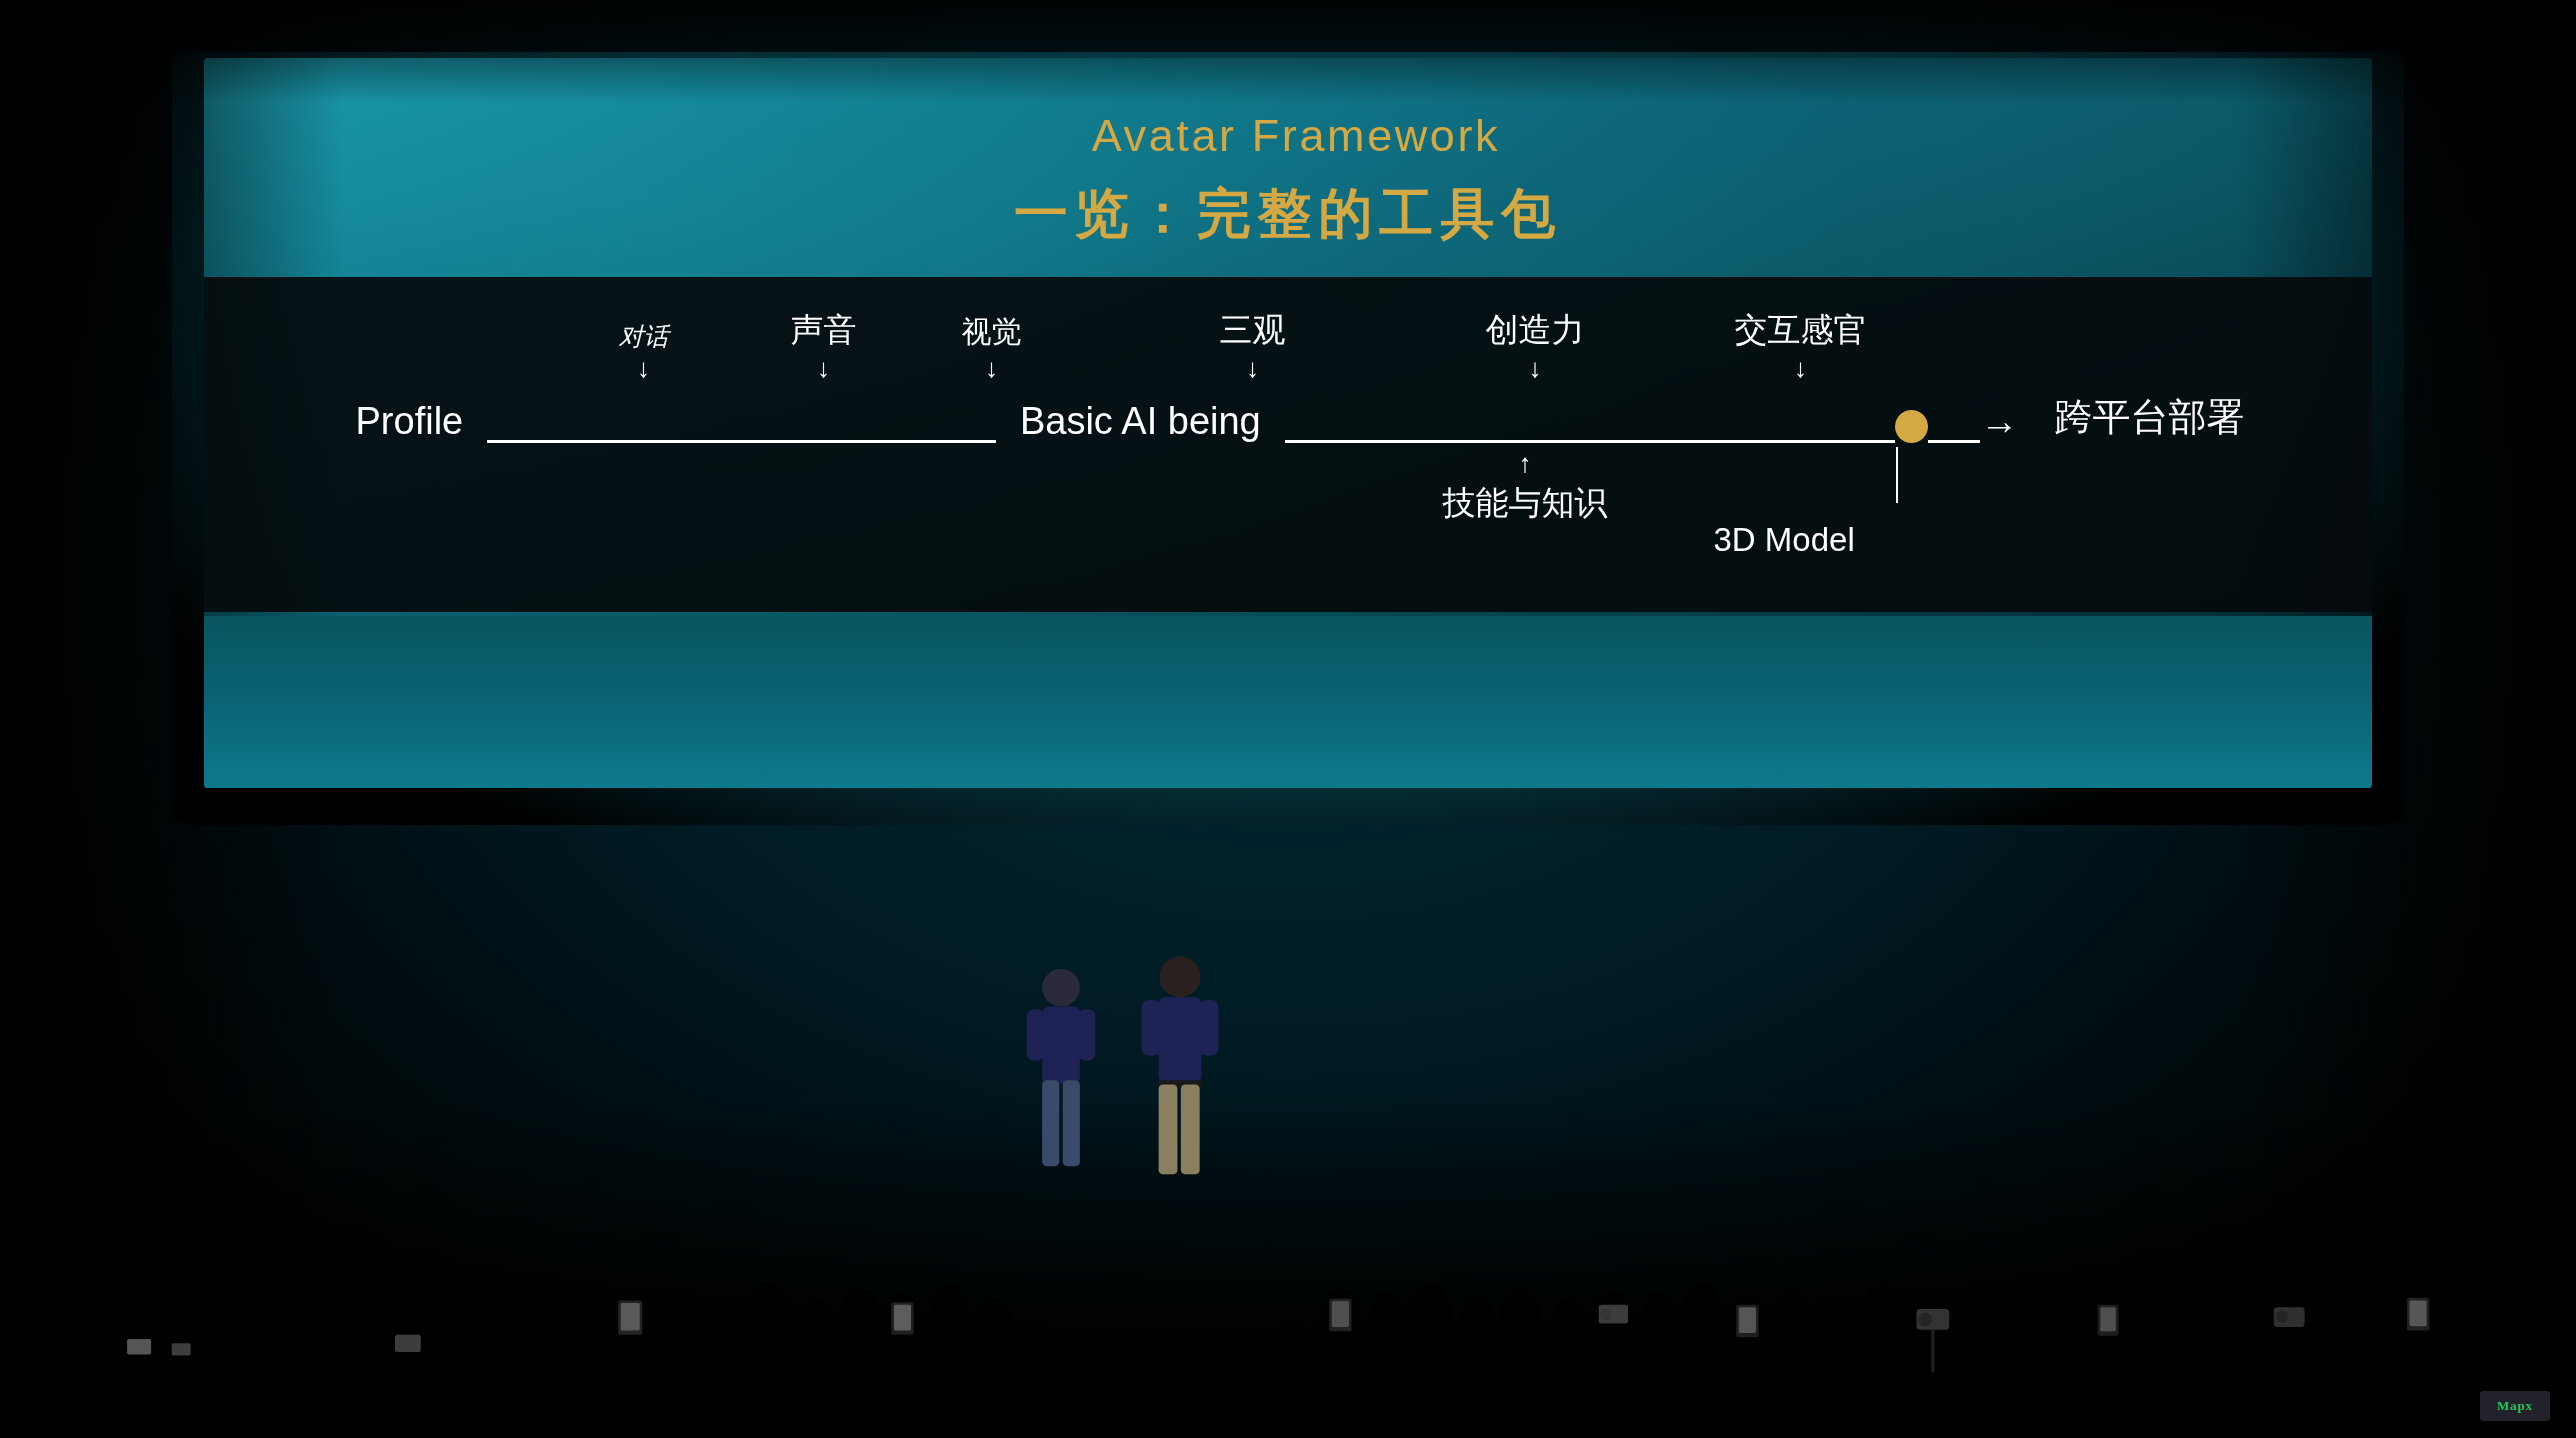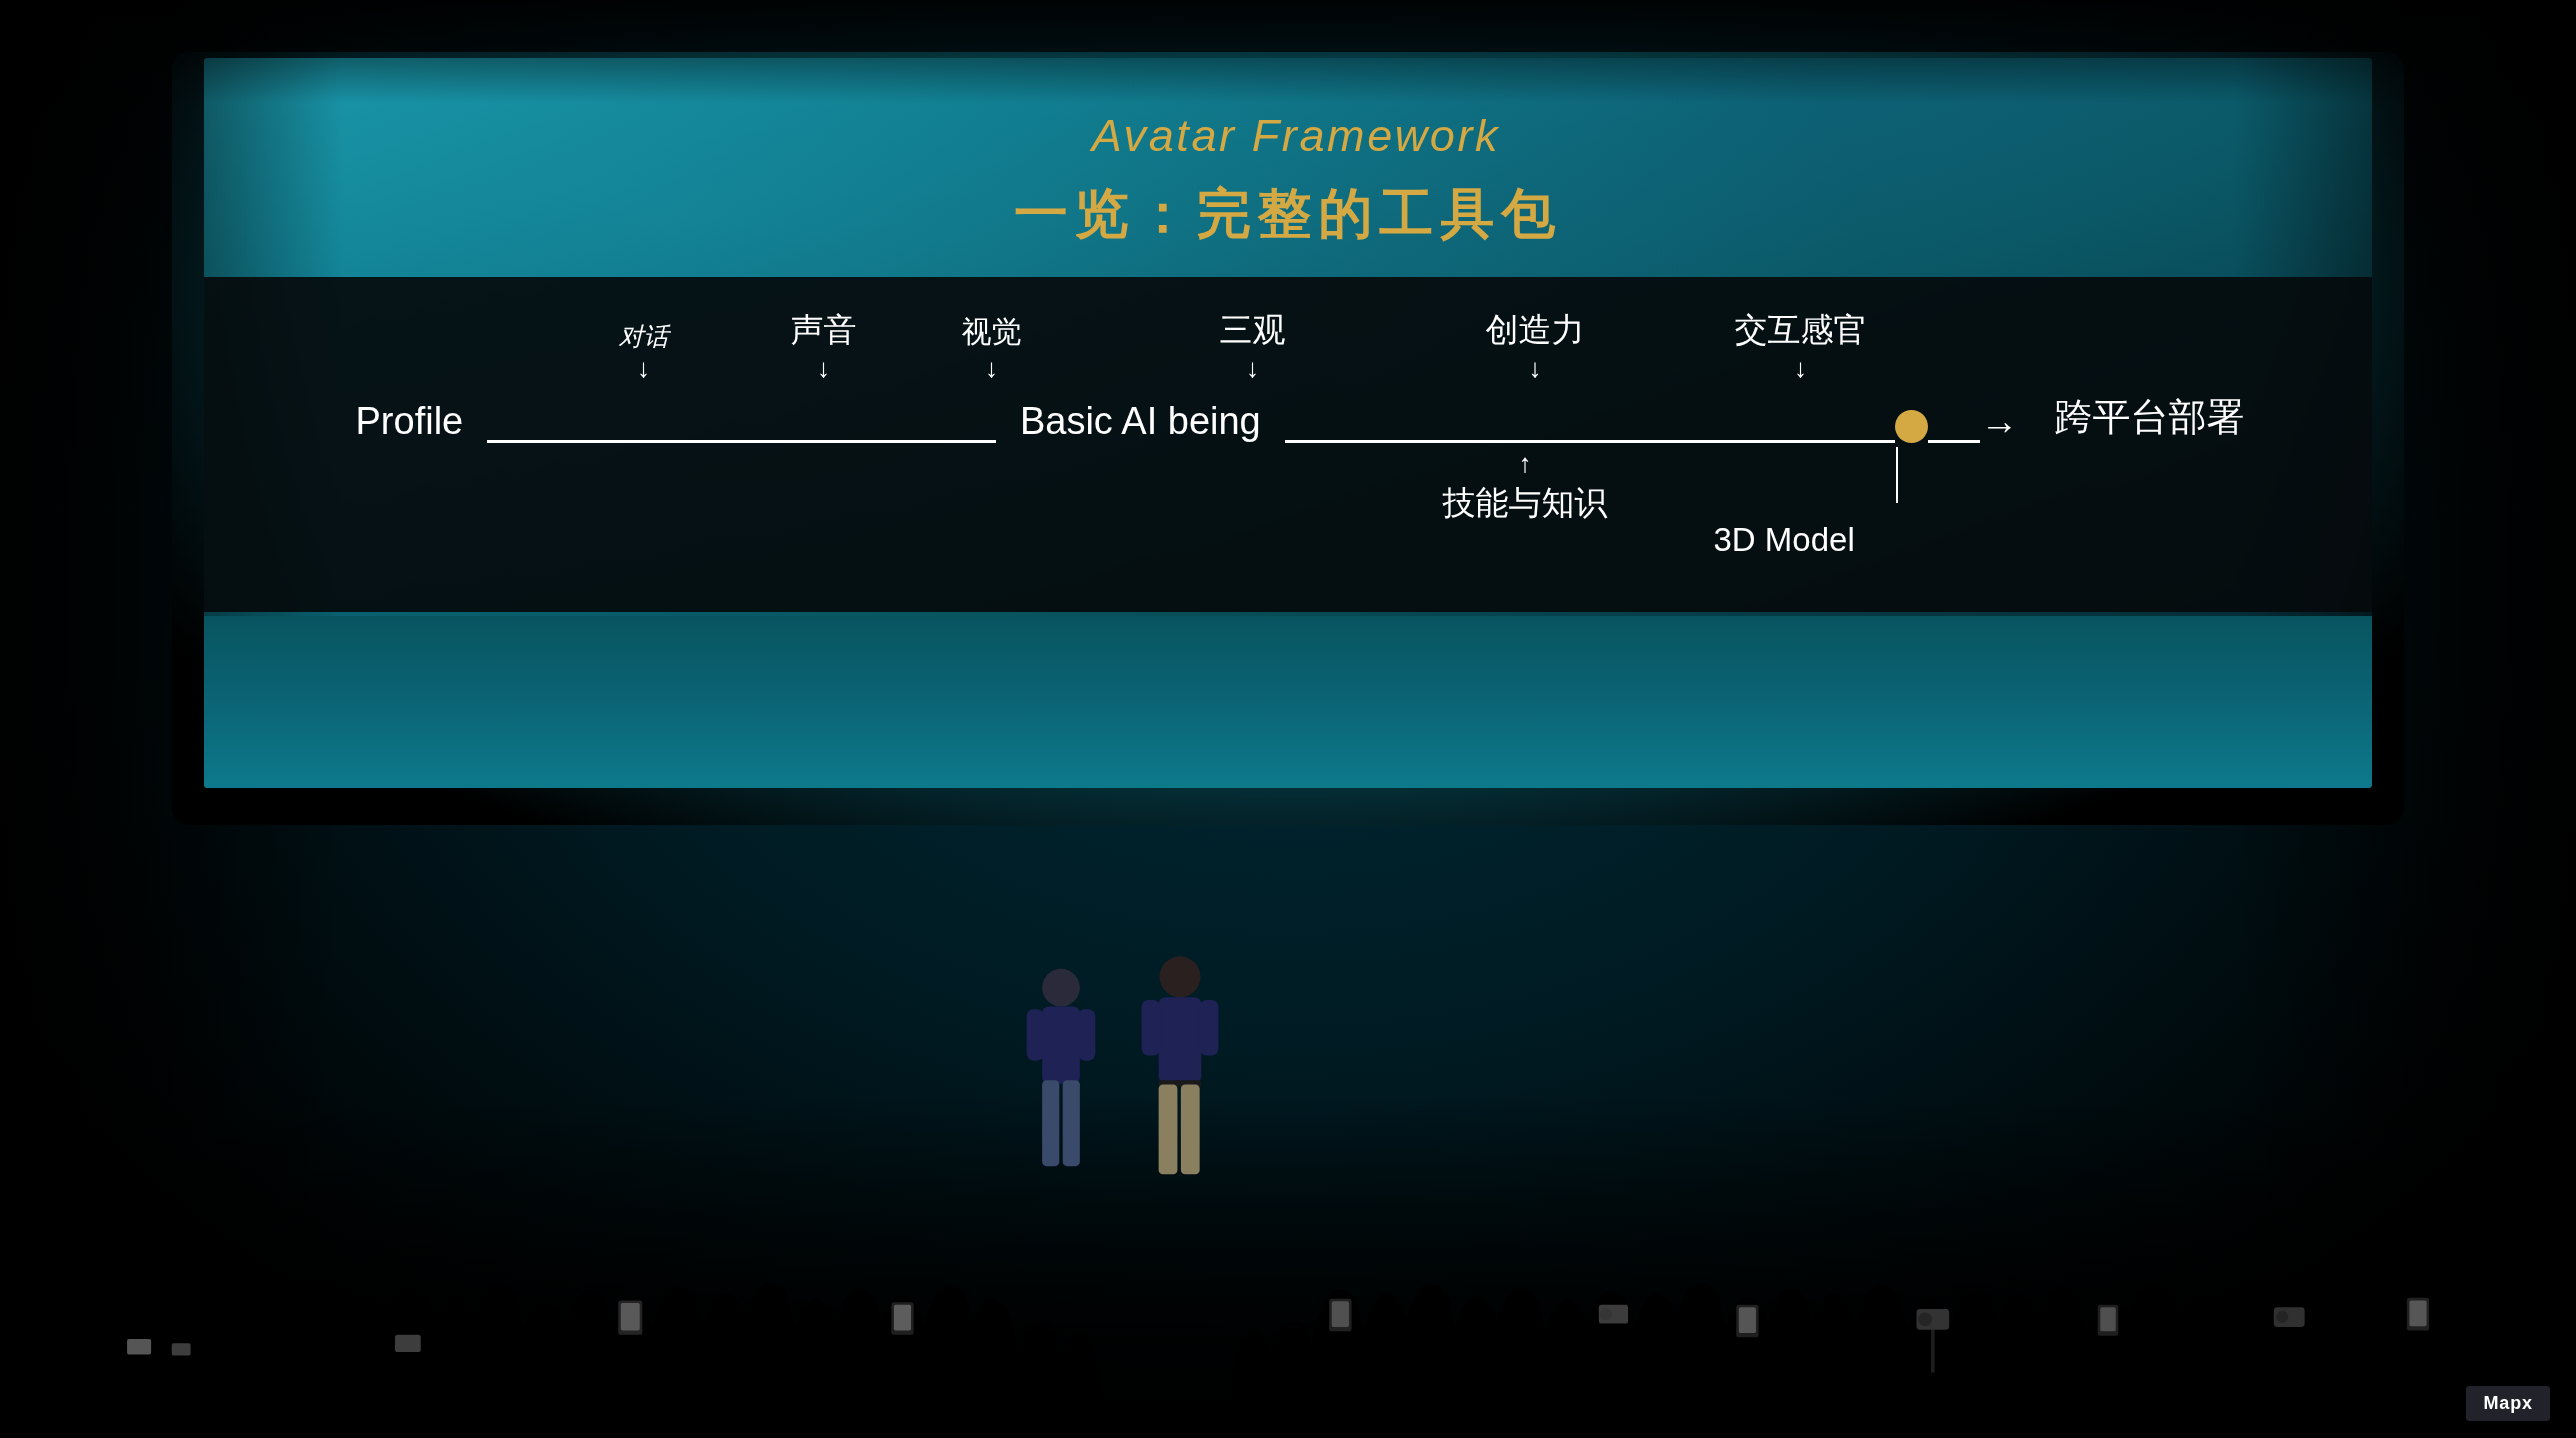--- a/index.html
+++ b/index.html
@@ -90,21 +90,20 @@
       padding-top: 52px;
       z-index: 2;
     }
 
     .title-en {
       font-size: 45px;
       font-weight: 300;
       color: #d4a843;
       letter-spacing: 2.6px;
       margin-bottom: 15.5px;
-      font-style: italic;
       margin-left: 16px;
     }
 
     .title-zh {
       font-size: 54px;
       font-weight: 700;
       color: #d4a843;
       letter-spacing: 6.9px;
     }
 
@@ -210,24 +209,25 @@
       z-index: 20;
     }
 
     .watermark-box {
       background: rgba(40,40,50,0.85);
       padding: 6.9px 17px;
       border-radius: 3.4px;
     }
 
     .watermark-text {
-      color: #ffffff;
-      font-size: 18px;
+      color: #22c55e;
+      font-size: 13px;
       font-weight: 600;
       letter-spacing: 0.9px;
+      font-family: Liberation Serif, serif;
     }
   </style>
 </head>
 <body>
 
 <div class="scene-bg"></div>
 
 <div class="stage-glow"></div>
 
 <div class="screen">

